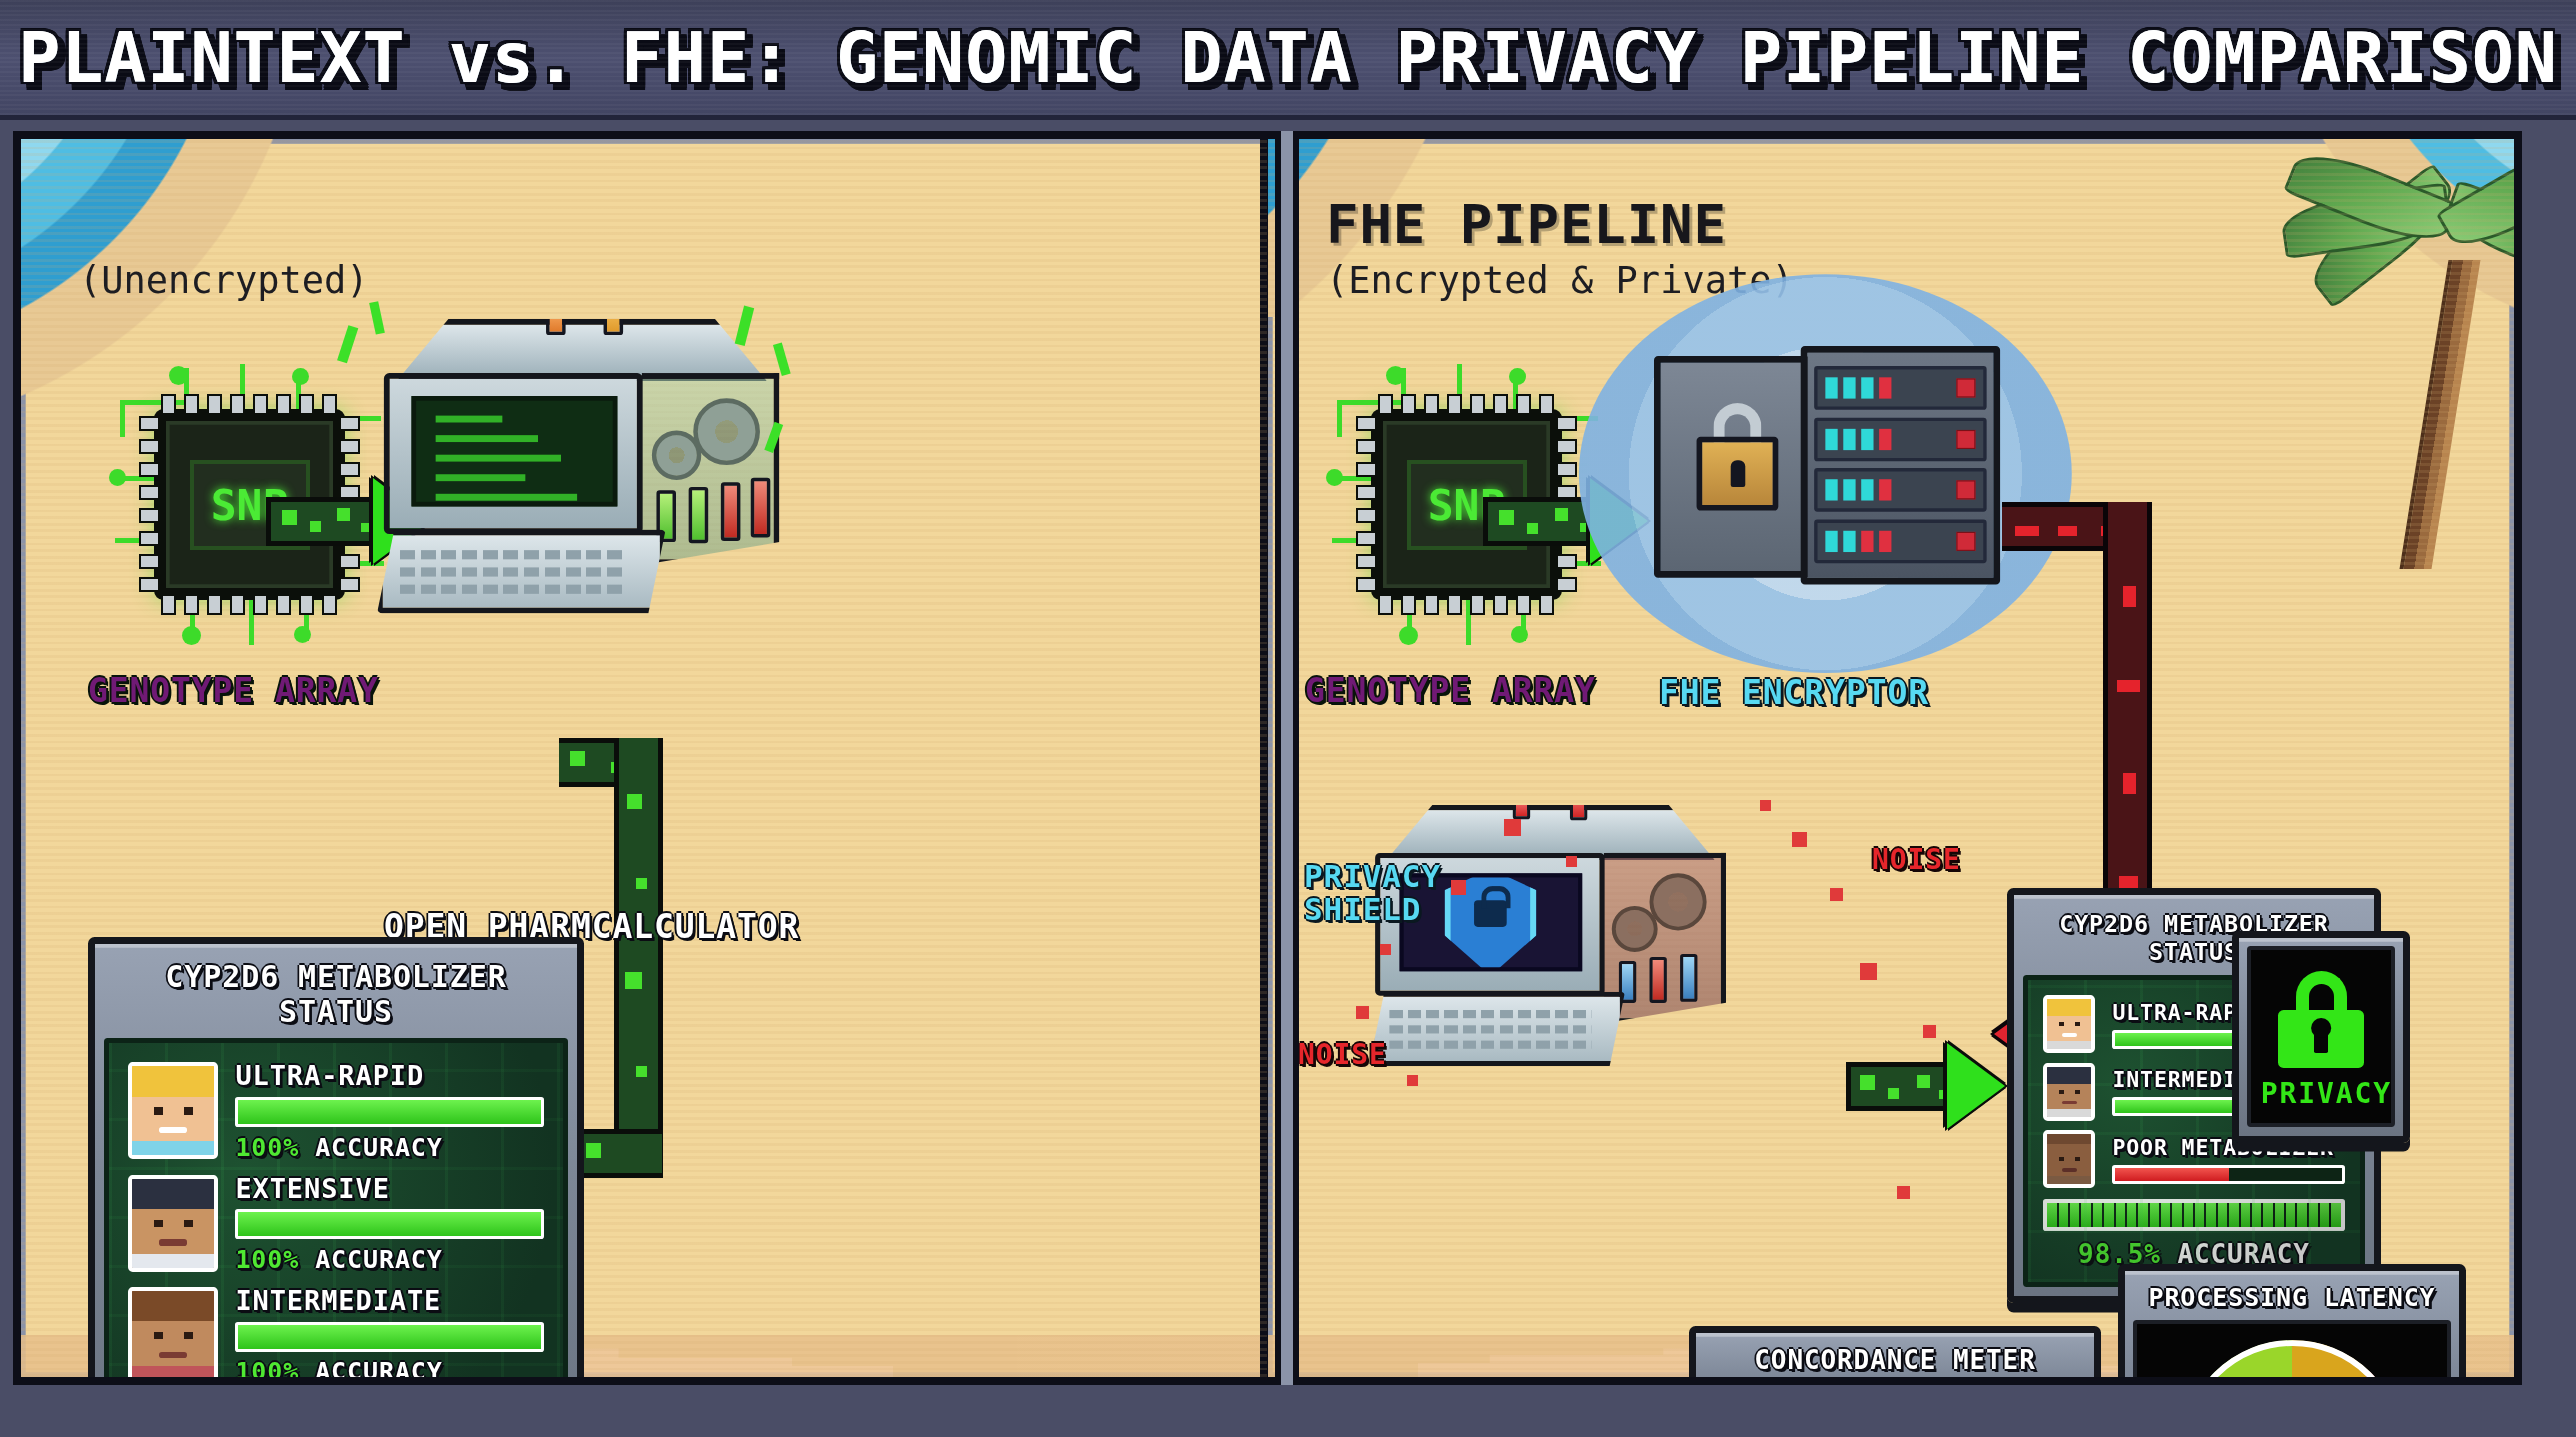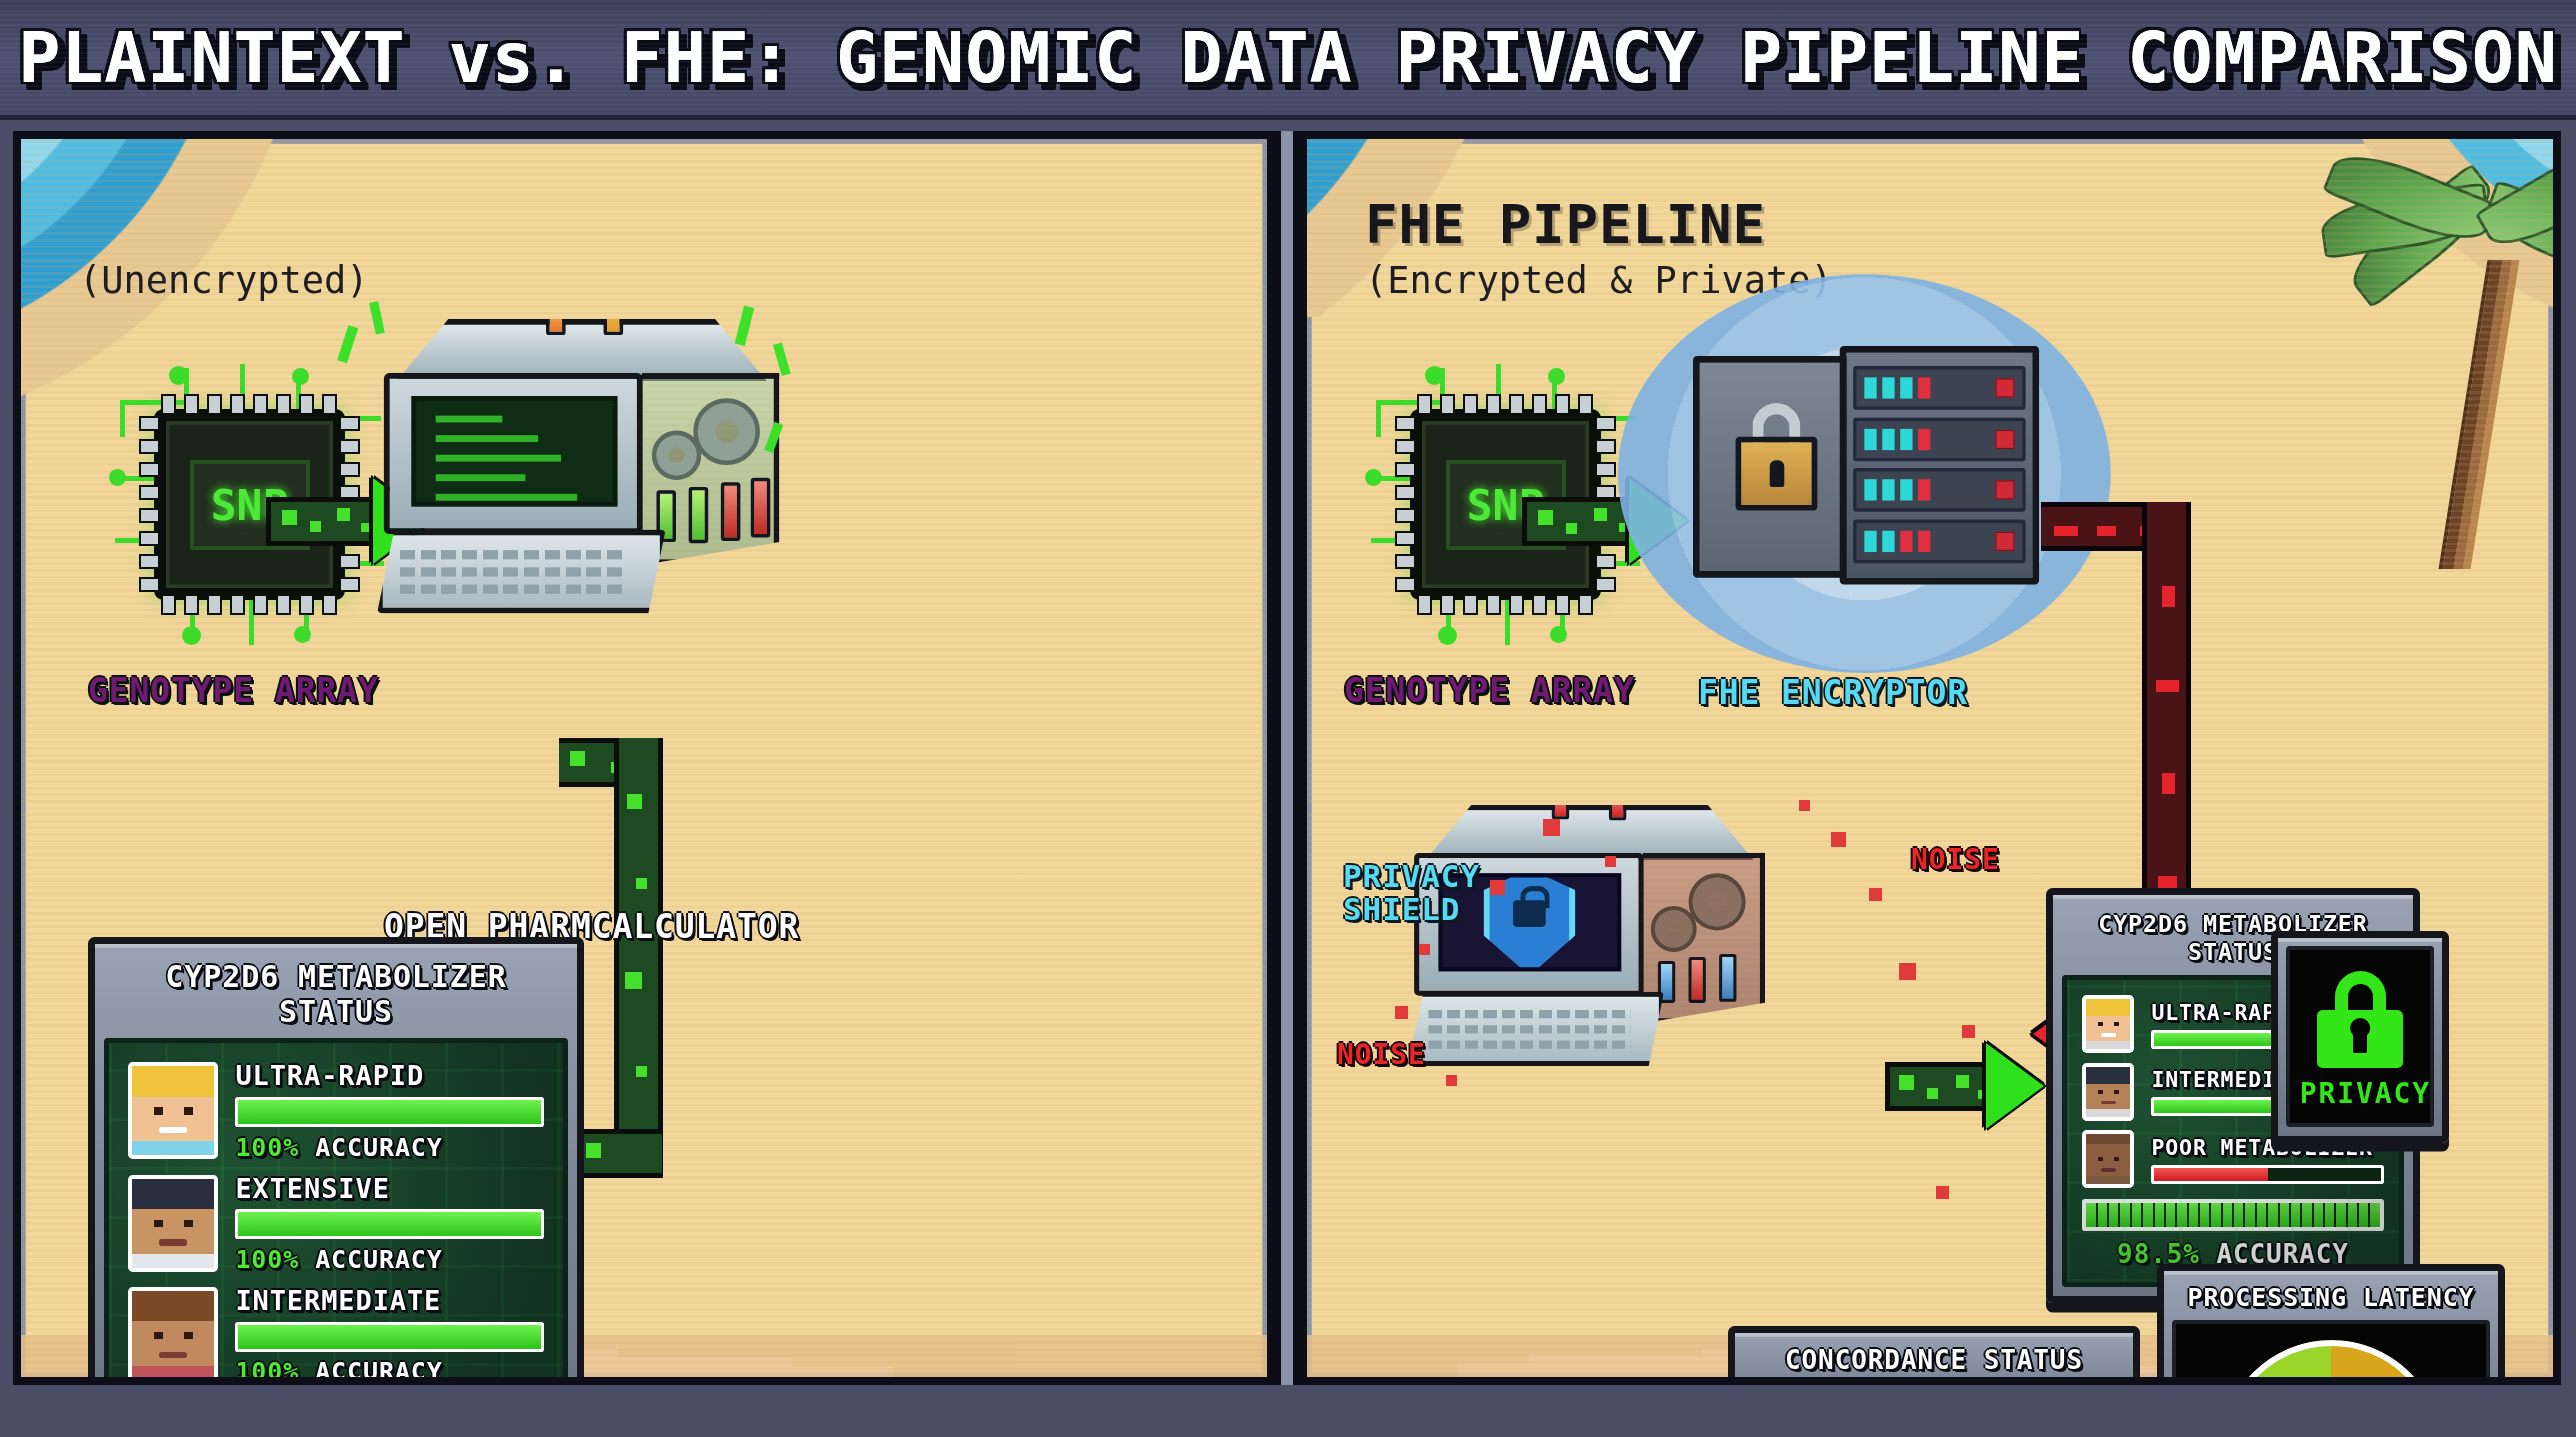--- a/index.html
+++ b/index.html
@@ -42,21 +42,21 @@
     border:8.4px solid #0d0e18;
     box-shadow: inset 0 0 0 4.7px #8b93a8;
     overflow:hidden;
   }
   .panel::before{  
     content:""; position:absolute; inset:0;
     background:repeating-linear-gradient(0deg, rgba(210,170,110,.16) 0 2.8px, rgba(0,0,0,0) 2.8px 6.6px);
     pointer-events:none; z-index:1;
   }
   #panel-left { left:13px;  width:1262px; }
-  #panel-right{ left:1299px; width:1262px; }
+  #panel-right{ left:1260px; width:1262px; }
 
   
   .water{ position:absolute; z-index:0; pointer-events:none; }
   .water-tl{
     left:-187px; top:-178px; width:487px; height:440px;
     background:
       radial-gradient(circle at 0% 0%, #dff6ff 0 36%, rgba(0,0,0,0) 36.3%),
       radial-gradient(circle at 0% 0%, #8fd8ef 0 44%, rgba(0,0,0,0) 44.3%),
       radial-gradient(circle at 0% 0%, #4fbde3 0 52%, rgba(0,0,0,0) 52.3%),
       radial-gradient(circle at 0% 0%, #2f9ed0 0 60%, rgba(0,0,0,0) 60.3%),
@@ -932,21 +932,21 @@
         <div class="lock-ico">
           <div class="sh"></div>
             <div class="bd"></div>
             <div class="kh"></div>
         </div>
         <div style="text-align:center;color:#33e617;font-size:28px;font-weight:bold;letter-spacing:1.9px;margin-top:9.4px;font-family:'DejaVu Sans Mono',monospace;">PRIVACY</div>
       </div>
     </div>
 
     <div class="meter-card" style="left:421px; top:1187px; width:412px;">
-      <div class="card-title" style="font-size:26px;padding:3.7px 0 7.5px;">CONCORDANCE STATUS</div>
+      <div class="card-title" style="font-size:26px;padding:3.7px 0 7.5px;">CONCORDANCE METER</div>
       <div class="black" style="padding:13px 15px 11.2px;">
         
         
       </div>
     </div>
 
     <div class="meter-card" style="left:850px; top:1125px; width:348px;">
       <div class="card-title" style="font-size:25px;padding:3.7px 0 7.5px;">PROCESSING LATENCY</div>
       <div class="black" style="padding:11.2px 9.4px 9.4px;">
         <div class="gauge">

